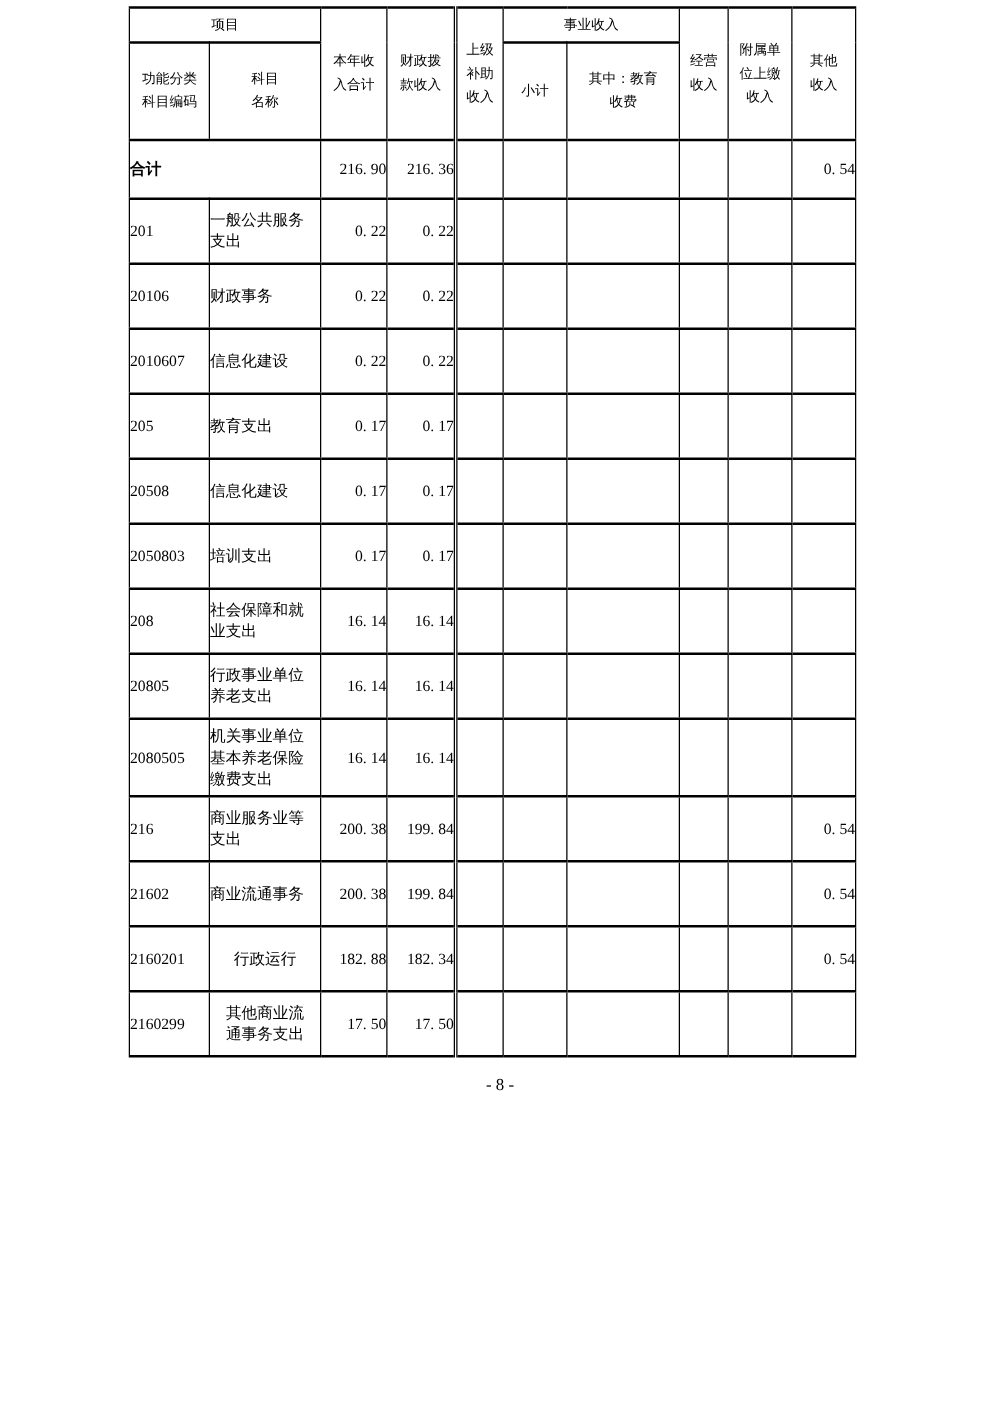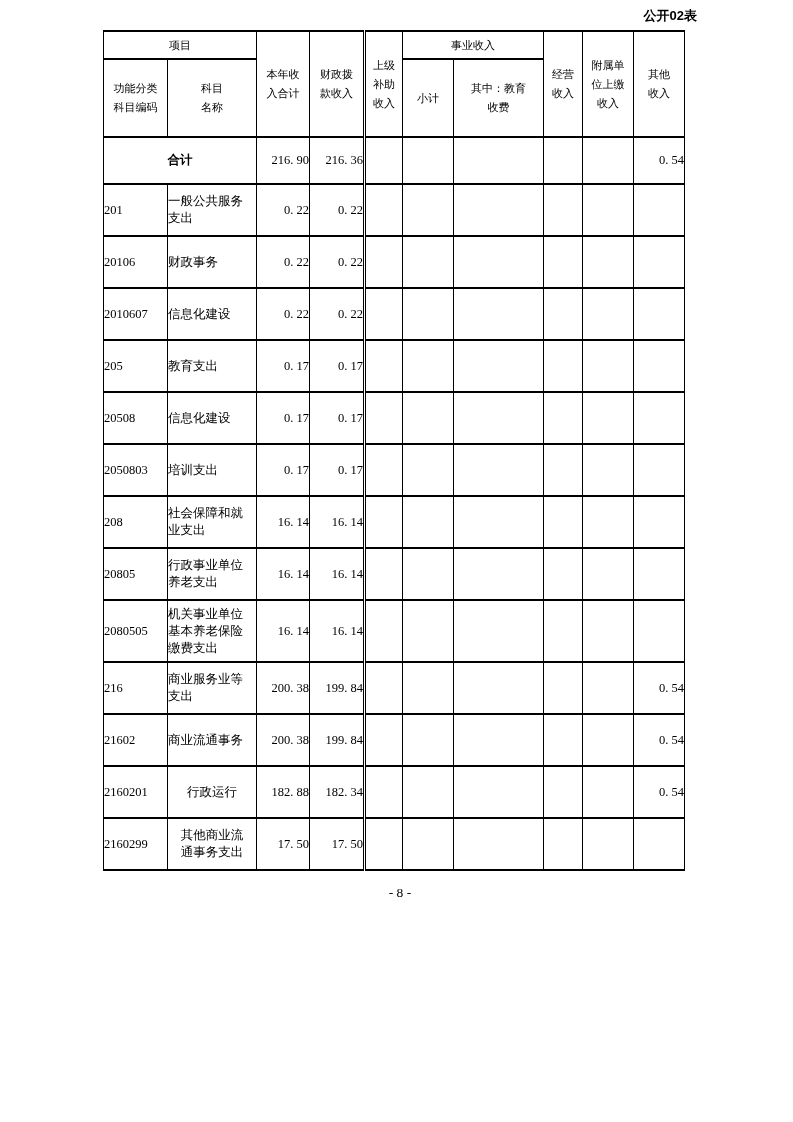--- a/index.html
+++ b/index.html
@@ -38,42 +38,41 @@
     text-align:center;vertical-align:middle;white-space:pre-line;
   }
   table.fin td{
     font-size:12.5px;line-height:17px;vertical-align:middle;white-space:pre-line;
   }
   td.code{text-align:left;padding-left:2px;}
   td.name{text-align:left;padding-left:4px;padding-right:2px;}
   td.name.center{text-align:center;padding-left:0;}
   td.num{text-align:right;padding-right:1px;}
   td.total-name{
-    text-align:center;font-family:"Liberation Sans","DejaVu Sans",sans-serif;
+    text-align:left;font-family:"Liberation Sans","DejaVu Sans",sans-serif;
     font-weight:bold;font-size:13.5px;
   }
   .dbl{border-left:3px double #000 !important;}
   tr.h1{height:28px;}
   tr.h2{height:78px;}
   tr.rt{height:47px;}
   tr.rs{height:52px;}
   tr.rtall{height:62px;}
   .note{
     margin-top:9px;font-size:13.5px;line-height:26px;
     text-align:justify;letter-spacing:0.2px;
   }
   .page-number{margin-top:13px;text-align:center;font-size:13.5px;line-height:18px;}
 </style>
 </head>
 <body>
 
 <div class="content">
 
 
-  <div class="table-code">公开02表</div>
 
 
   <table class="fin">
     <colgroup>
       <col style="width:64px">
         <col style="width:89px">
         <col style="width:53px">
         <col style="width:55px">
         <col style="width:38px">
         <col style="width:51px">

